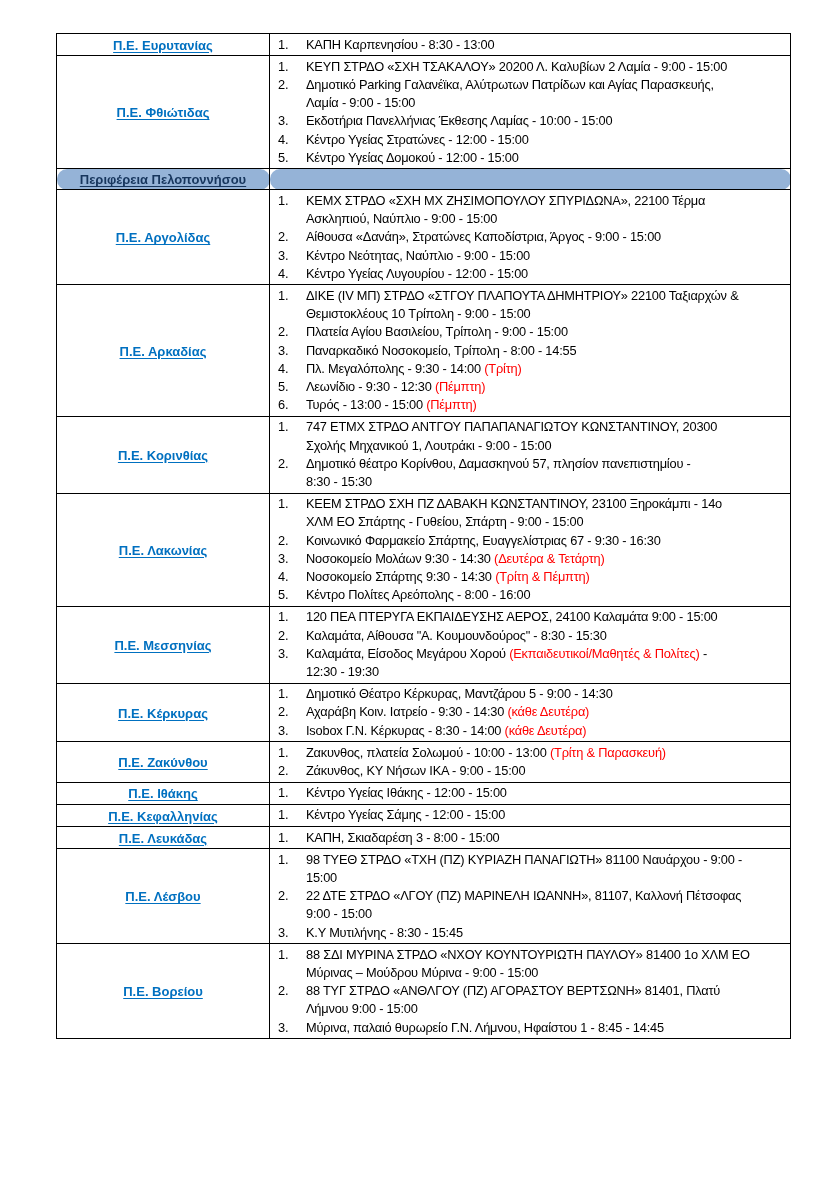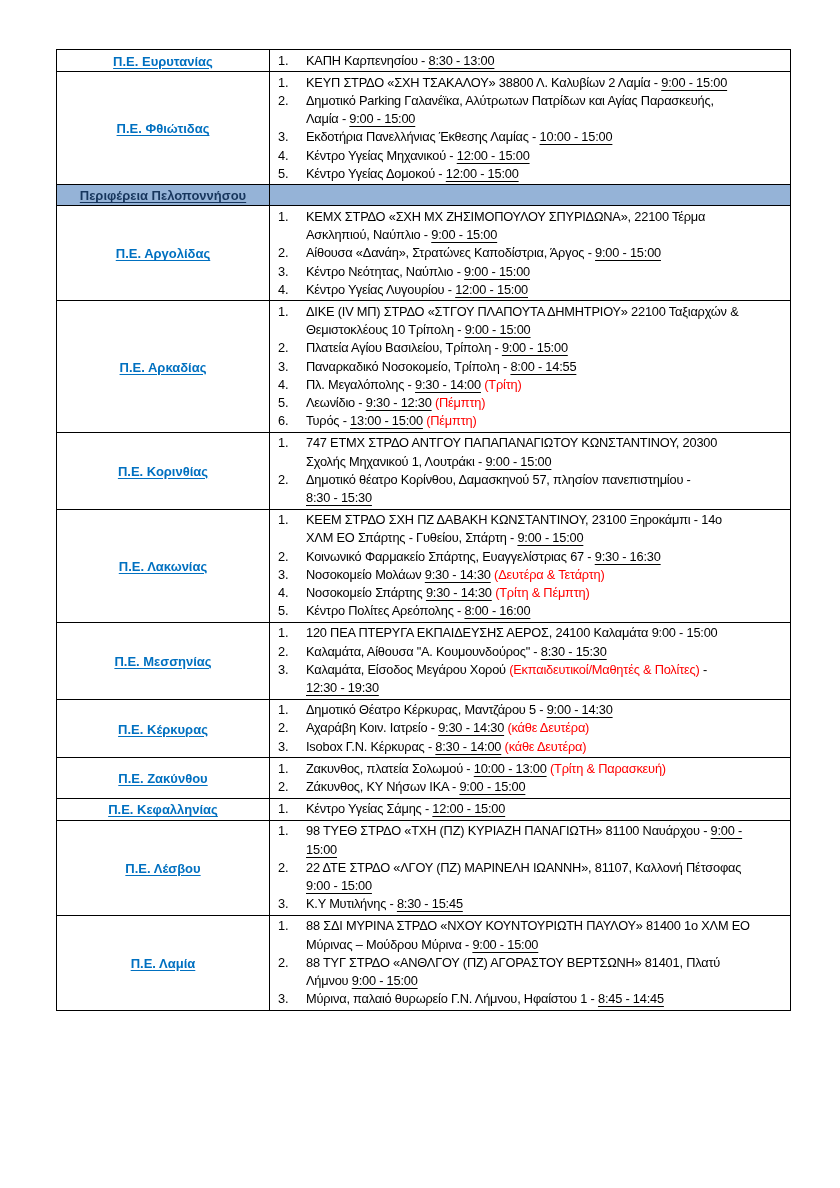--- a/index.html
+++ b/index.html
@@ -16,21 +16,21 @@
   .page {
     position: relative;
     width: 840px;
     height: 1188px;
     background: #fff;
     overflow: hidden;
   }
   table.schedule {
     position: absolute;
     left: 56px;
-    top: 49px;
+    top: 33px;
     width: 734px;
     border-collapse: collapse;
     table-layout: fixed;
   }
   table.schedule td {
     border: 1.4px solid #000;
   }
   col.left-col  { width: 213px; }
   col.right-col { width: 521px; }
 
@@ -43,20 +43,21 @@
     color: var(--region-link, #0070C0);
     font-weight: bold;
     font-size: 13px;
     text-decoration: underline;
     text-underline-offset: 2px;
     cursor: pointer;
     letter-spacing: 0;
   }
   tr.band-row td {
     background: var(--band-bg, #95B3D7);
+    border-radius: 10px;
   }
   td.band-cell-label {
     text-align: center;
     vertical-align: middle;
     padding: 1px 2px;
   }
   .band-label {
     color: var(--band-text, #17365D);
     font-weight: bold;
     font-size: 13px;
@@ -78,21 +79,20 @@
     padding-left: 3px;
     box-sizing: border-box;
   }
   .item-text {
     flex: 1;
     white-space: pre-wrap;
     letter-spacing: -0.2px;
   }
   .seg-plain { }
   .seg-time {
-    text-decoration: underline;
     text-underline-offset: 2.5px;
     text-decoration-thickness: 1.3px;
   }
   .seg-day {
     color: var(--annotation-red, #FF0000);
   }
 </style>
 </head>
 <body>
 
@@ -110,34 +110,34 @@
               <span class="item-number">1.</span>
               <span class="item-text"><span class="seg-plain">ΚΑΠΗ Καρπενησίου - </span><span class="seg-time">8:30 - 13:00</span></span>
             </div>
           </td>
         </tr>
         <tr>
           <td class="region-cell"><span class="region-link">Π.Ε. Φθιώτιδας</span></td>
           <td class="locations-cell">
             <div class="location-item">
               <span class="item-number">1.</span>
-              <span class="item-text"><span class="seg-plain">ΚΕΥΠ ΣΤΡΔΟ «ΣΧΗ ΤΣΑΚΑΛΟΥ» 38800 Λ. Καλυβίων 2 Λαμία - </span><span class="seg-time">9:00 - 15:00</span></span>
+              <span class="item-text"><span class="seg-plain">ΚΕΥΠ ΣΤΡΔΟ «ΣΧΗ ΤΣΑΚΑΛΟΥ» 20200 Λ. Καλυβίων 2 Λαμία - </span><span class="seg-time">9:00 - 15:00</span></span>
             </div>
             <div class="location-item">
               <span class="item-number">2.</span>
               <span class="item-text"><span class="seg-plain">Δημοτικό Parking Γαλανέϊκα, Αλύτρωτων Πατρίδων και Αγίας Παρασκευής,
 Λαμία - </span><span class="seg-time">9:00 - 15:00</span></span>
             </div>
             <div class="location-item">
               <span class="item-number">3.</span>
               <span class="item-text"><span class="seg-plain">Εκδοτήρια Πανελλήνιας Έκθεσης Λαμίας - </span><span class="seg-time">10:00 - 15:00</span></span>
             </div>
             <div class="location-item">
               <span class="item-number">4.</span>
-              <span class="item-text"><span class="seg-plain">Κέντρο Υγείας Μηχανικού - </span><span class="seg-time">12:00 - 15:00</span></span>
+              <span class="item-text"><span class="seg-plain">Κέντρο Υγείας Στρατώνες - </span><span class="seg-time">12:00 - 15:00</span></span>
             </div>
             <div class="location-item">
               <span class="item-number">5.</span>
               <span class="item-text"><span class="seg-plain">Κέντρο Υγείας Δομοκού - </span><span class="seg-time">12:00 - 15:00</span></span>
             </div>
           </td>
         </tr>
         <tr class="band-row">
           <td class="band-cell-label"><span class="band-label">Περιφέρεια Πελοποννήσου</span></td>
           <td class="band-cell-spacer"></td>
@@ -277,25 +277,43 @@
               <span class="item-number">1.</span>
               <span class="item-text"><span class="seg-plain">Ζακυνθος, πλατεία Σολωμού - </span><span class="seg-time">10:00 - 13:00</span><span class="seg-plain"> </span><span class="seg-day">(Τρίτη &amp; Παρασκευή)</span></span>
             </div>
             <div class="location-item">
               <span class="item-number">2.</span>
               <span class="item-text"><span class="seg-plain">Ζάκυνθος, ΚΥ Νήσων ΙΚΑ - </span><span class="seg-time">9:00 - 15:00</span></span>
             </div>
           </td>
         </tr>
         <tr>
+          <td class="region-cell"><span class="region-link">Π.Ε. Ιθάκης</span></td>
+          <td class="locations-cell">
+            <div class="location-item">
+              <span class="item-number">1.</span>
+              <span class="item-text"><span class="seg-plain">Κέντρο Υγείας Ιθάκης - </span><span class="seg-time">12:00 - 15:00</span></span>
+            </div>
+          </td>
+        </tr>
+        <tr>
           <td class="region-cell"><span class="region-link">Π.Ε. Κεφαλληνίας</span></td>
           <td class="locations-cell">
             <div class="location-item">
               <span class="item-number">1.</span>
               <span class="item-text"><span class="seg-plain">Κέντρο Υγείας Σάμης - </span><span class="seg-time">12:00 - 15:00</span></span>
+            </div>
+          </td>
+        </tr>
+        <tr>
+          <td class="region-cell"><span class="region-link">Π.Ε. Λευκάδας</span></td>
+          <td class="locations-cell">
+            <div class="location-item">
+              <span class="item-number">1.</span>
+              <span class="item-text"><span class="seg-plain">ΚΑΠΗ, Σκιαδαρέση 3 - </span><span class="seg-time">8:00 - 15:00</span></span>
             </div>
           </td>
         </tr>
         <tr>
           <td class="region-cell"><span class="region-link">Π.Ε. Λέσβου</span></td>
           <td class="locations-cell">
             <div class="location-item">
               <span class="item-number">1.</span>
               <span class="item-text"><span class="seg-plain">98 ΤΥΕΘ ΣΤΡΔΟ «ΤΧΗ (ΠΖ) ΚΥΡΙΑΖΗ ΠΑΝΑΓΙΩΤΗ» 81100 Ναυάρχου - </span><span class="seg-time">9:00 -
 15:00</span></span>
@@ -305,21 +323,21 @@
               <span class="item-text"><span class="seg-plain">22 ΔΤΕ ΣΤΡΔΟ «ΛΓΟΥ (ΠΖ) ΜΑΡΙΝΕΛΗ ΙΩΑΝΝΗ», 81107, Καλλονή Πέτσοφας
 </span><span class="seg-time">9:00 - 15:00</span></span>
             </div>
             <div class="location-item">
               <span class="item-number">3.</span>
               <span class="item-text"><span class="seg-plain">Κ.Υ Μυτιλήνης - </span><span class="seg-time">8:30 - 15:45</span></span>
             </div>
           </td>
         </tr>
         <tr>
-          <td class="region-cell"><span class="region-link">Π.Ε. Λαμία</span></td>
+          <td class="region-cell"><span class="region-link">Π.Ε. Βορείου</span></td>
           <td class="locations-cell">
             <div class="location-item">
               <span class="item-number">1.</span>
               <span class="item-text"><span class="seg-plain">88 ΣΔΙ ΜΥΡΙΝΑ ΣΤΡΔΟ «ΝΧΟΥ ΚΟΥΝΤΟΥΡΙΩΤΗ ΠΑΥΛΟΥ» 81400 1ο ΧΛΜ ΕΟ
 Μύρινας – Μούδρου Μύρινα - </span><span class="seg-time">9:00 - 15:00</span></span>
             </div>
             <div class="location-item">
               <span class="item-number">2.</span>
               <span class="item-text"><span class="seg-plain">88 ΤΥΓ ΣΤΡΔΟ «ΑΝΘΛΓΟΥ (ΠΖ) ΑΓΟΡΑΣΤΟΥ ΒΕΡΤΣΩΝΗ» 81401, Πλατύ
 Λήμνου </span><span class="seg-time">9:00 - 15:00</span></span>

